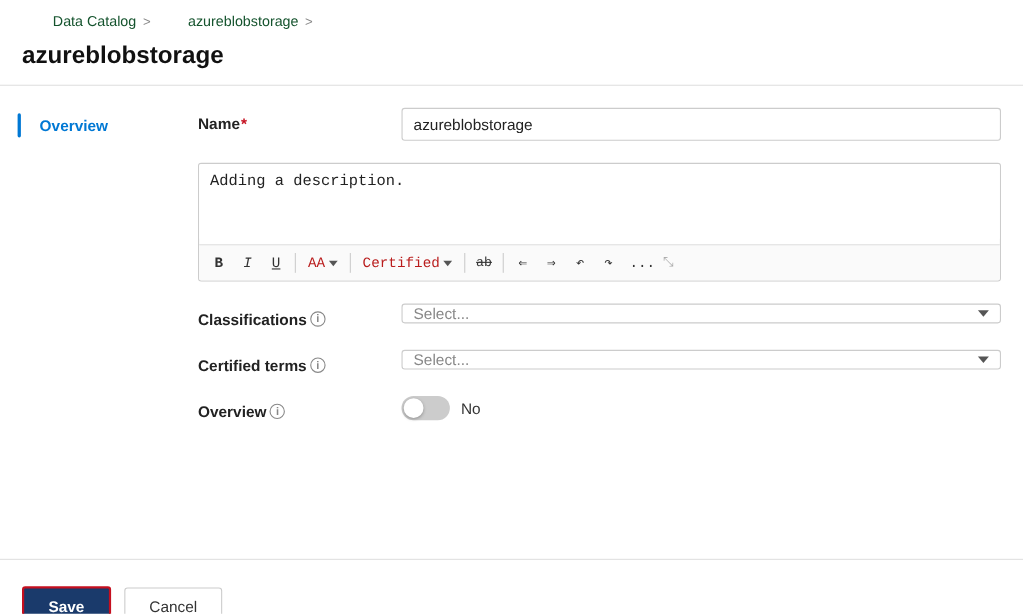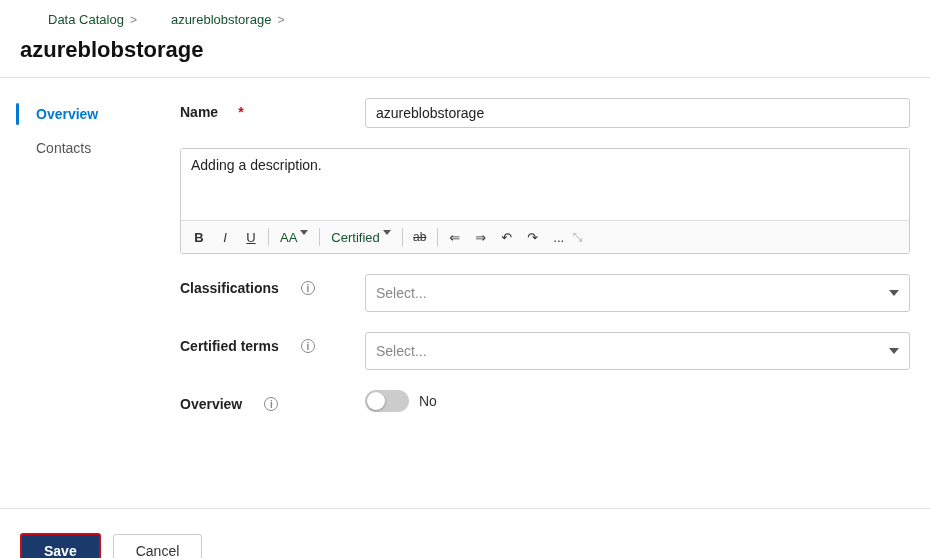--- a/index.html
+++ b/index.html
@@ -98,21 +98,21 @@
 
     .form-label {
       width: 185px;
       flex-shrink: 0;
       font-size: 14px;
       font-weight: 600;
       color: #222;
       padding-top: 6px;
       display: flex;
       align-items: center;
-      gap: 20px;
+      gap: 1px;
     }
 
     .required-star {
       color: #c50f1f;
     }
 
     .info-icon {
       display: inline-flex;
       align-items: center;
       justify-content: center;
@@ -139,20 +139,21 @@
       font-size: 14px;
       color: #222;
       outline: none;
     }
 
     .description-box {
       width: 100%;
       border: 1px solid #ccc;
       border-radius: 3px;
       overflow: hidden;
+      font-family: Liberation Mono, monospace;
     }
 
     .description-text-area {
       width: 100%;
       min-height: 68px;
       padding: 8px 10px;
       font-size: 14px;
       color: #222;
       border: none;
       outline: none;
@@ -191,50 +192,50 @@
 
     .toolbar-sep {
       width: 1px;
       height: 18px;
       background: #ccc;
       margin: 0 3px;
     }
 
     .toolbar-dropdown {
       display: inline-flex;
-      align-items: flex-start;
+      align-items: center;
       gap: 3px;
       padding: 3px 6px;
       border: none;
       background: transparent;
       cursor: pointer;
       font-size: 13px;
       font-family: inherit;
-      color: #14532d;
+      color: #b91c1c;
       border-radius: 3px;
     }
 
     .chevron-down {
       width: 0; height: 0;
       border-left: 4px solid transparent;
       border-right: 4px solid transparent;
       border-top: 5px solid #555;
       display: inline-block;
     }
 
     .resize-handle {
       float: right;
       color: #aaa;
       font-size: 12px;
       cursor: se-resize;
     }
 
     .select-dropdown {
       width: 100%;
-      padding: 10px 10px;
+      padding: 0 10px;
       border: 1px solid #ccc;
       border-radius: 3px;
       font-size: 14px;
       color: #888;
       background: #fff;
       display: flex;
       align-items: center;
       justify-content: space-between;
       cursor: pointer;
     }
@@ -332,23 +333,20 @@
 
 <div class="page-title">azureblobstorage</div>
 
 <div class="divider-top"></div>
 
 <div class="main-layout">
 
   <div class="sidebar">
     <div class="sidebar-item active">
       <span>Overview</span>
-    </div>
-    <div class="sidebar-item">
-      <span>Contacts</span>
     </div>
   </div>
 
   <div class="form-area">
 
     <div class="form-row">
       <div class="form-label">
         <span>Name</span>
         <span class="required-star">*</span>
       </div>

